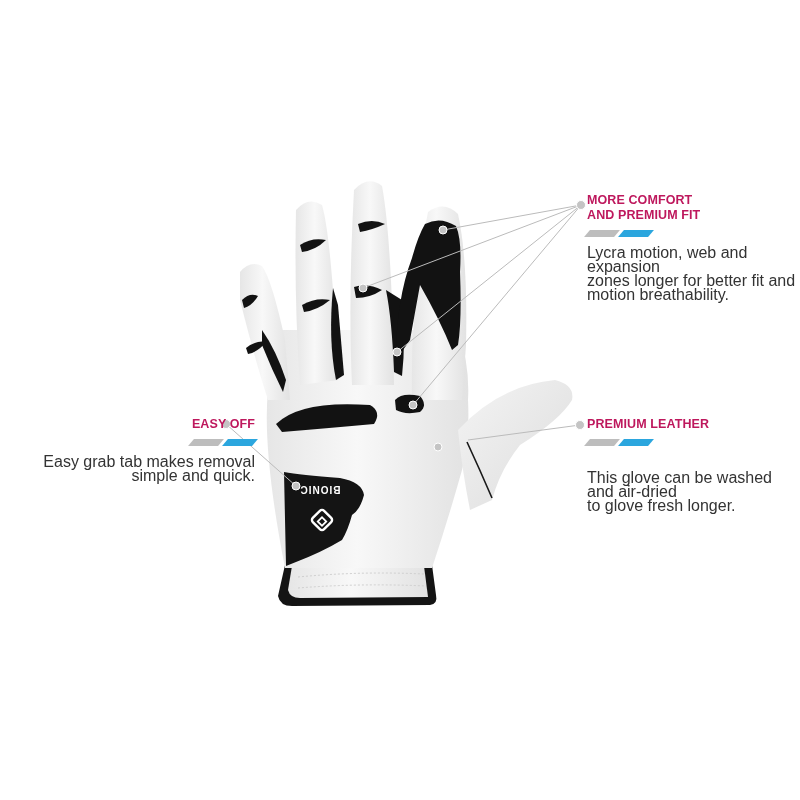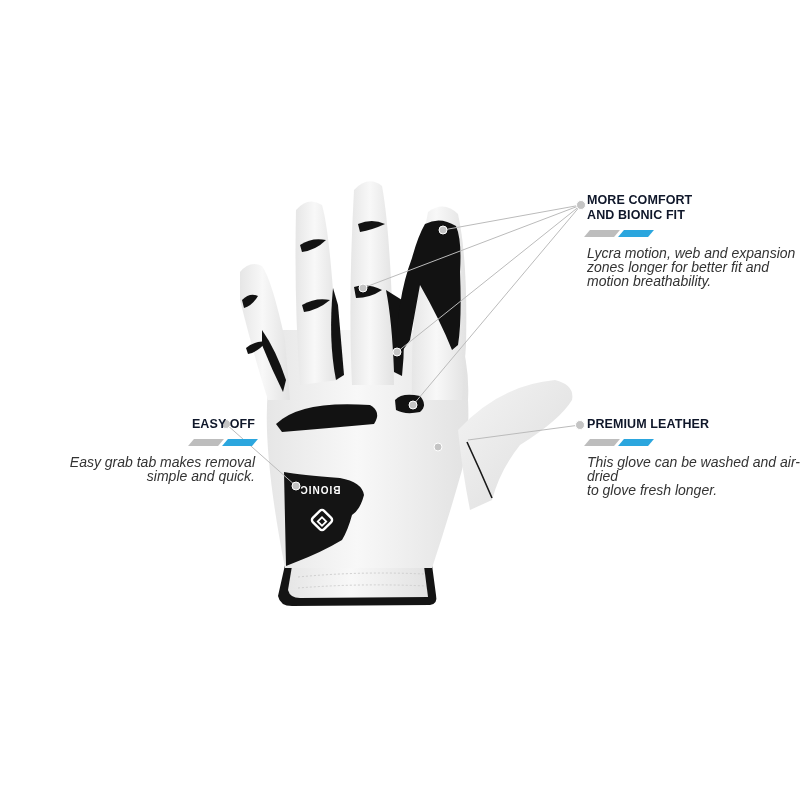--- a/index.html
+++ b/index.html
@@ -2,22 +2,22 @@
 <html style="--b: #2ba6de; --g: #bdbdbd;"><head>
 <meta charset="utf-8">
 <style>
   html, body { margin: 0; padding: 0; background: #ffffff; }
   body { width: 800px; height: 800px; position: relative; overflow: hidden;
          font-family: "Liberation Sans", "DejaVu Sans", sans-serif; }
   .canvas { position: absolute; left: 0; top: 0; width: 800px; height: 800px; }
   svg.glove { position: absolute; left: 0; top: 0; }
 
   .callout { position: absolute; color: #222; }
-  .callout .title { font-weight: bold; font-size: 12.5px; letter-spacing: 0.1px; line-height: 15px; color: #0f172a; }
-  .callout .desc { font-size: 14px; line-height: 14px; color: #333; margin-top: 6px; font-style: italic; }
+  .callout .title { font-weight: bold; font-size: 12.5px; letter-spacing: 0.1px; line-height: 15px; color: #be185d; }
+  .callout .desc { font-size: 16px; line-height: 14px; color: #333; margin-top: 6px; }
   .bars { display: flex; gap: 4px; margin-top: 7px; height: 7px; }
   .bar { width: 30px; height: 7px; transform: skewX(-40deg); }
   .bar.gray { background: var(--g, #bdbdbd); }
   .bar.blue { background: var(--b, #2ba6de); }
 
   .right { left: 587px; }
   .left { right: 545px; text-align: right; }
   .left .bars { justify-content: flex-end; }
 </style>
 </head>
@@ -100,21 +100,21 @@
       <circle cx="413" cy="405" r="4"></circle>
       <circle cx="580" cy="425" r="4.5"></circle>
       <circle cx="438" cy="447" r="4"></circle>
       <circle cx="226" cy="424" r="4.5"></circle>
       <circle cx="296" cy="486" r="4"></circle>
     </g>
   </svg>
 
   <div class="callout right" style="top:193px;">
     <div class="title">MORE COMFORT</div>
-    <div class="title">AND BIONIC FIT</div>
+    <div class="title">AND PREMIUM FIT</div>
     <div class="bars">
       <span class="bar gray"></span>
       <span class="bar blue"></span>
     </div>
     <div class="desc" style="margin-top:9px;">
       <div>Lycra motion, web and expansion</div>
       <div>zones longer for better fit and</div>
       <div>motion breathability.</div>
     </div>
   </div>
@@ -130,19 +130,19 @@
       <div>simple and quick.</div>
     </div>
   </div>
 
   <div class="callout right" style="top:417px;">
     <div class="title">PREMIUM LEATHER</div>
     <div class="bars">
       <span class="bar gray"></span>
       <span class="bar blue"></span>
     </div>
-    <div class="desc" style="margin-top:9px;">
+    <div class="desc" style="margin-top:25px;">
       <div>This glove can be washed and air-dried</div>
       <div>to glove fresh longer.</div>
     </div>
   </div>
 
 </div>
 
 </body></html>

